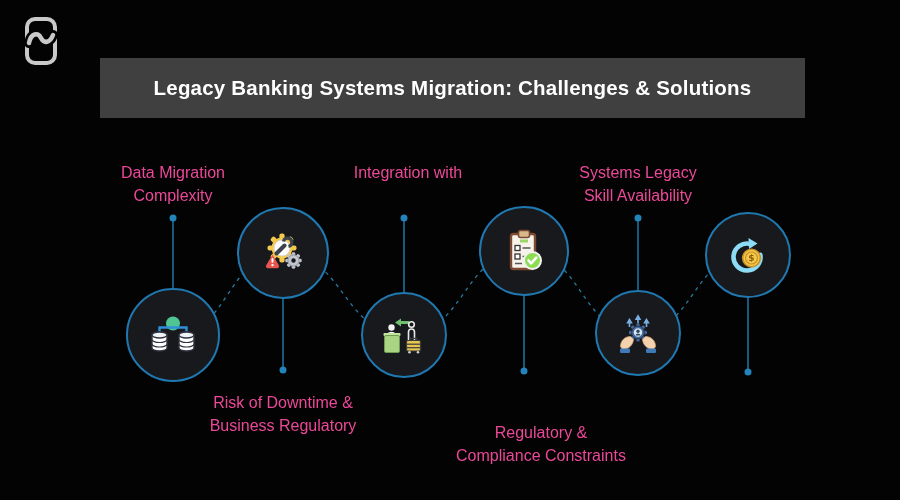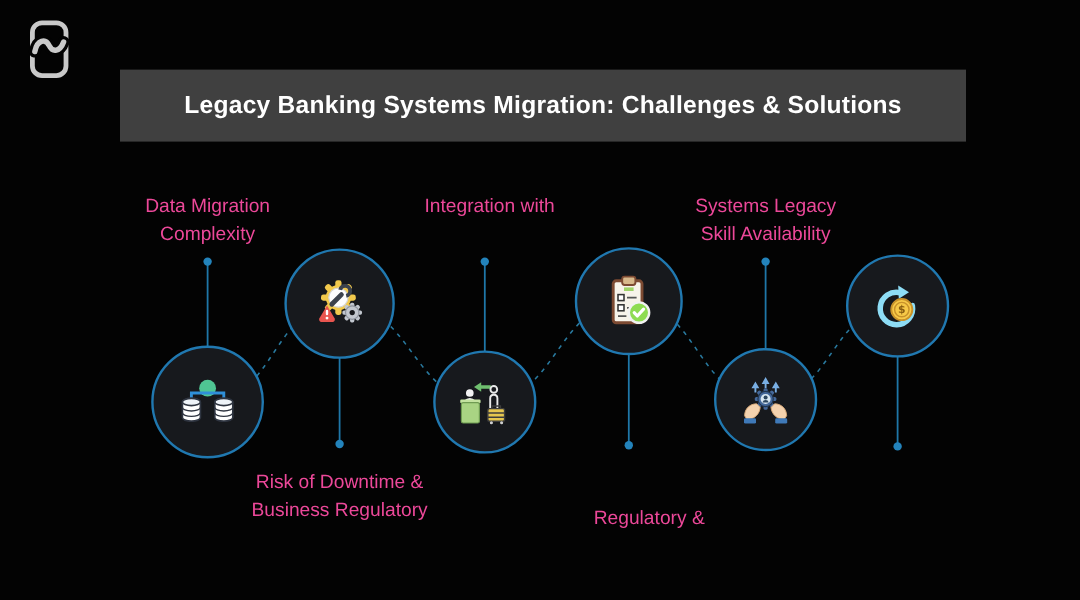--- a/index.html
+++ b/index.html
@@ -191,19 +191,20 @@
   </div>
   <div class="lbl l2">
     <span>Risk of Downtime &amp;</span>
     <span>Business Regulatory</span>
   </div>
   <div class="lbl l3">
     <span>Integration with</span>
   </div>
   <div class="lbl l4">
     <span>Regulatory &amp;</span>
+    <span>Compliance Constraints</span>
   </div>
   <div class="lbl l5">
     <span>Systems Legacy</span>
     <span>Skill Availability</span>
   </div>
 
 </div>
 
 </body></html>

